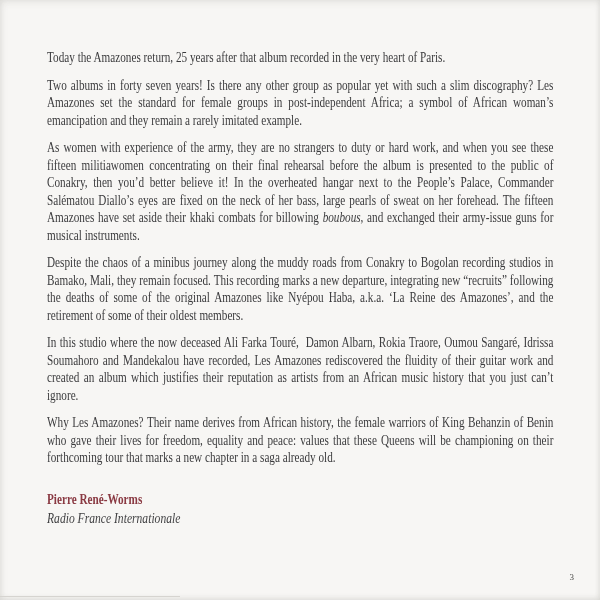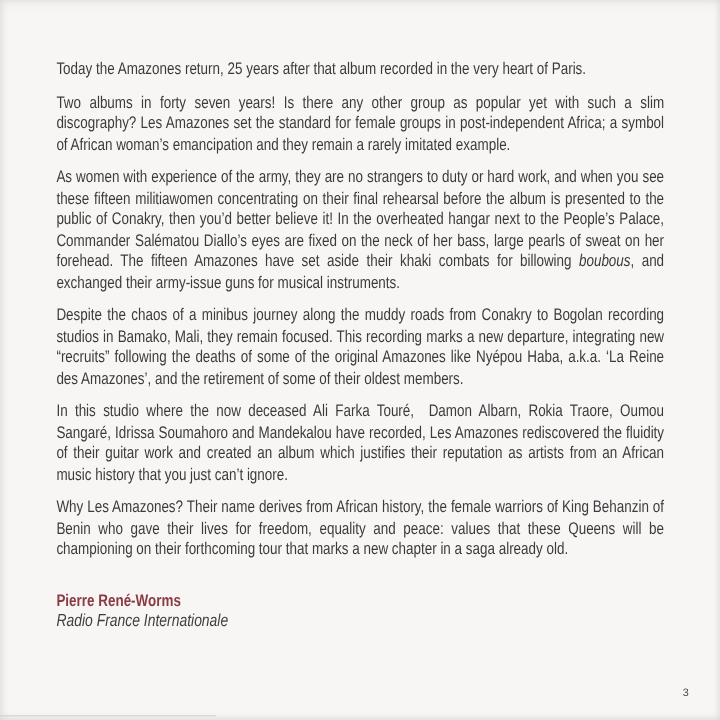--- a/index.html
+++ b/index.html
@@ -22,20 +22,21 @@
     font-family: "Liberation Sans", sans-serif;
   }
   .page {
     position: absolute;
     inset: 0;
     background: var(--bg);
     box-shadow: inset 0 4px 7px rgba(80,78,74,0.06),
                 inset 3px 0 6px rgba(80,78,74,0.05),
                 inset 0 -3px 5px rgba(80,78,74,0.07),
                 inset -2px 0 4px rgba(80,78,74,0.04);
+    font-family: Liberation Serif, serif;
   }
   .text-block {
     position: absolute;
     left: 47px;
     top: 49px;
     width: 633px;               
     transform: scaleX(0.80);    
     transform-origin: left top;
     color: var(--text);
     font-size: 14px;

